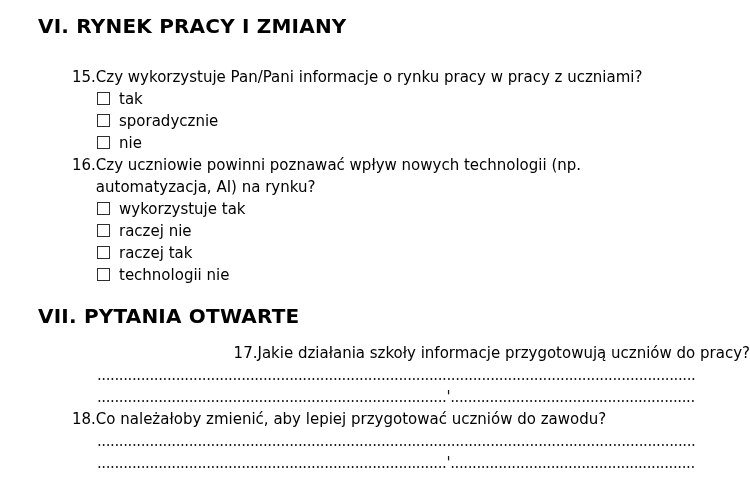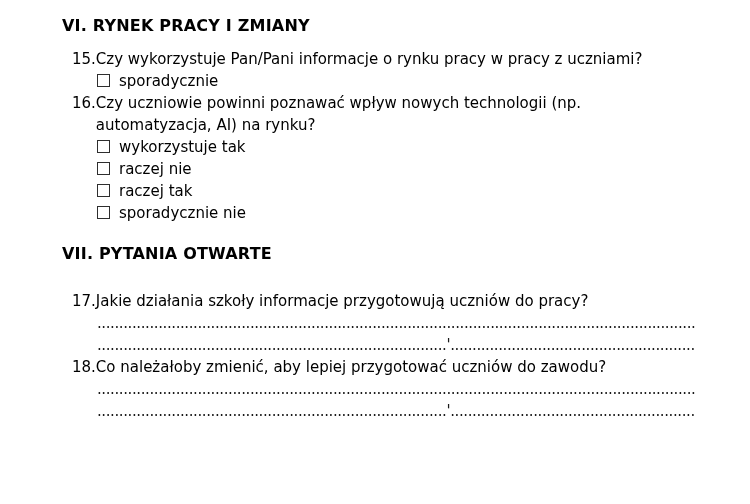--- a/index.html
+++ b/index.html
@@ -13,22 +13,22 @@
     overflow: hidden;
     font-family: "DejaVu Sans", "Liberation Sans", sans-serif;
     font-size: 15px;
     line-height: 22px;
     color: #000000;
   }
   .doc {
     padding-top: 16px;
   }
   .sec-title {
-    margin-left: 62px;
-    font-size: 16px;
+    margin-left: 38px;
+    font-size: 20px;
     line-height: 20px;
     font-weight: 700;
     letter-spacing: 0.2px;
   }
   .question {
     display: flex;
     margin-left: 72px;
   }
   .q-num {
     flex: 0 0 23px;
@@ -58,40 +58,46 @@
   }
   .answer-line {
     width: 599px;
     height: 22px;
     line-height: 22px;
     overflow: hidden;
     white-space: nowrap;
     letter-spacing: -0.4px;
     color: #1a1a1a;
   }
-  #q15 { margin-top: 12px; }
+  #q15 { margin-top: 30px; }
   #title-vii { margin-top: 20px; }
-  #q17 { margin-top: 26px; }
+  #q17 { margin-top: 16px; justify-content: flex-end; }
 </style>
 </head>
 <body>
 
 <div class="doc">
 
   <div class="sec-title" id="title-vi">VI. RYNEK PRACY I ZMIANY</div>
 
   <div class="question" id="q15">
     <span class="q-num">15.</span>
     <div class="q-text">
       <div>Czy wykorzystuje Pan/Pani informacje o rynku pracy w pracy z uczniami?</div>
     </div>
   </div>
   <div class="options">
     <div class="option">
+      <span class="checkbox"></span><span>tak</span>
+    </div>
+    <div class="option">
       <span class="checkbox"></span><span>sporadycznie</span>
+    </div>
+    <div class="option">
+      <span class="checkbox"></span><span>nie</span>
     </div>
   </div>
 
   <div class="question" id="q16">
     <span class="q-num">16.</span>
     <div class="q-text">
       <div>Czy uczniowie powinni poznawać wpływ nowych technologii (np.</div>
       <div>automatyzacja, AI) na rynku?</div>
     </div>
   </div>
@@ -99,21 +105,21 @@
     <div class="option">
       <span class="checkbox"></span><span>wykorzystuje tak</span>
     </div>
     <div class="option">
       <span class="checkbox"></span><span>raczej nie</span>
     </div>
     <div class="option">
       <span class="checkbox"></span><span>raczej tak</span>
     </div>
     <div class="option">
-      <span class="checkbox"></span><span>sporadycznie nie</span>
+      <span class="checkbox"></span><span>technologii nie</span>
     </div>
   </div>
 
   <div class="sec-title" id="title-vii">VII. PYTANIA OTWARTE</div>
 
   <div class="question" id="q17">
     <span class="q-num">17.</span>
     <div class="q-text">
       <div>Jakie działania szkoły informacje przygotowują uczniów do pracy?</div>
     </div>

